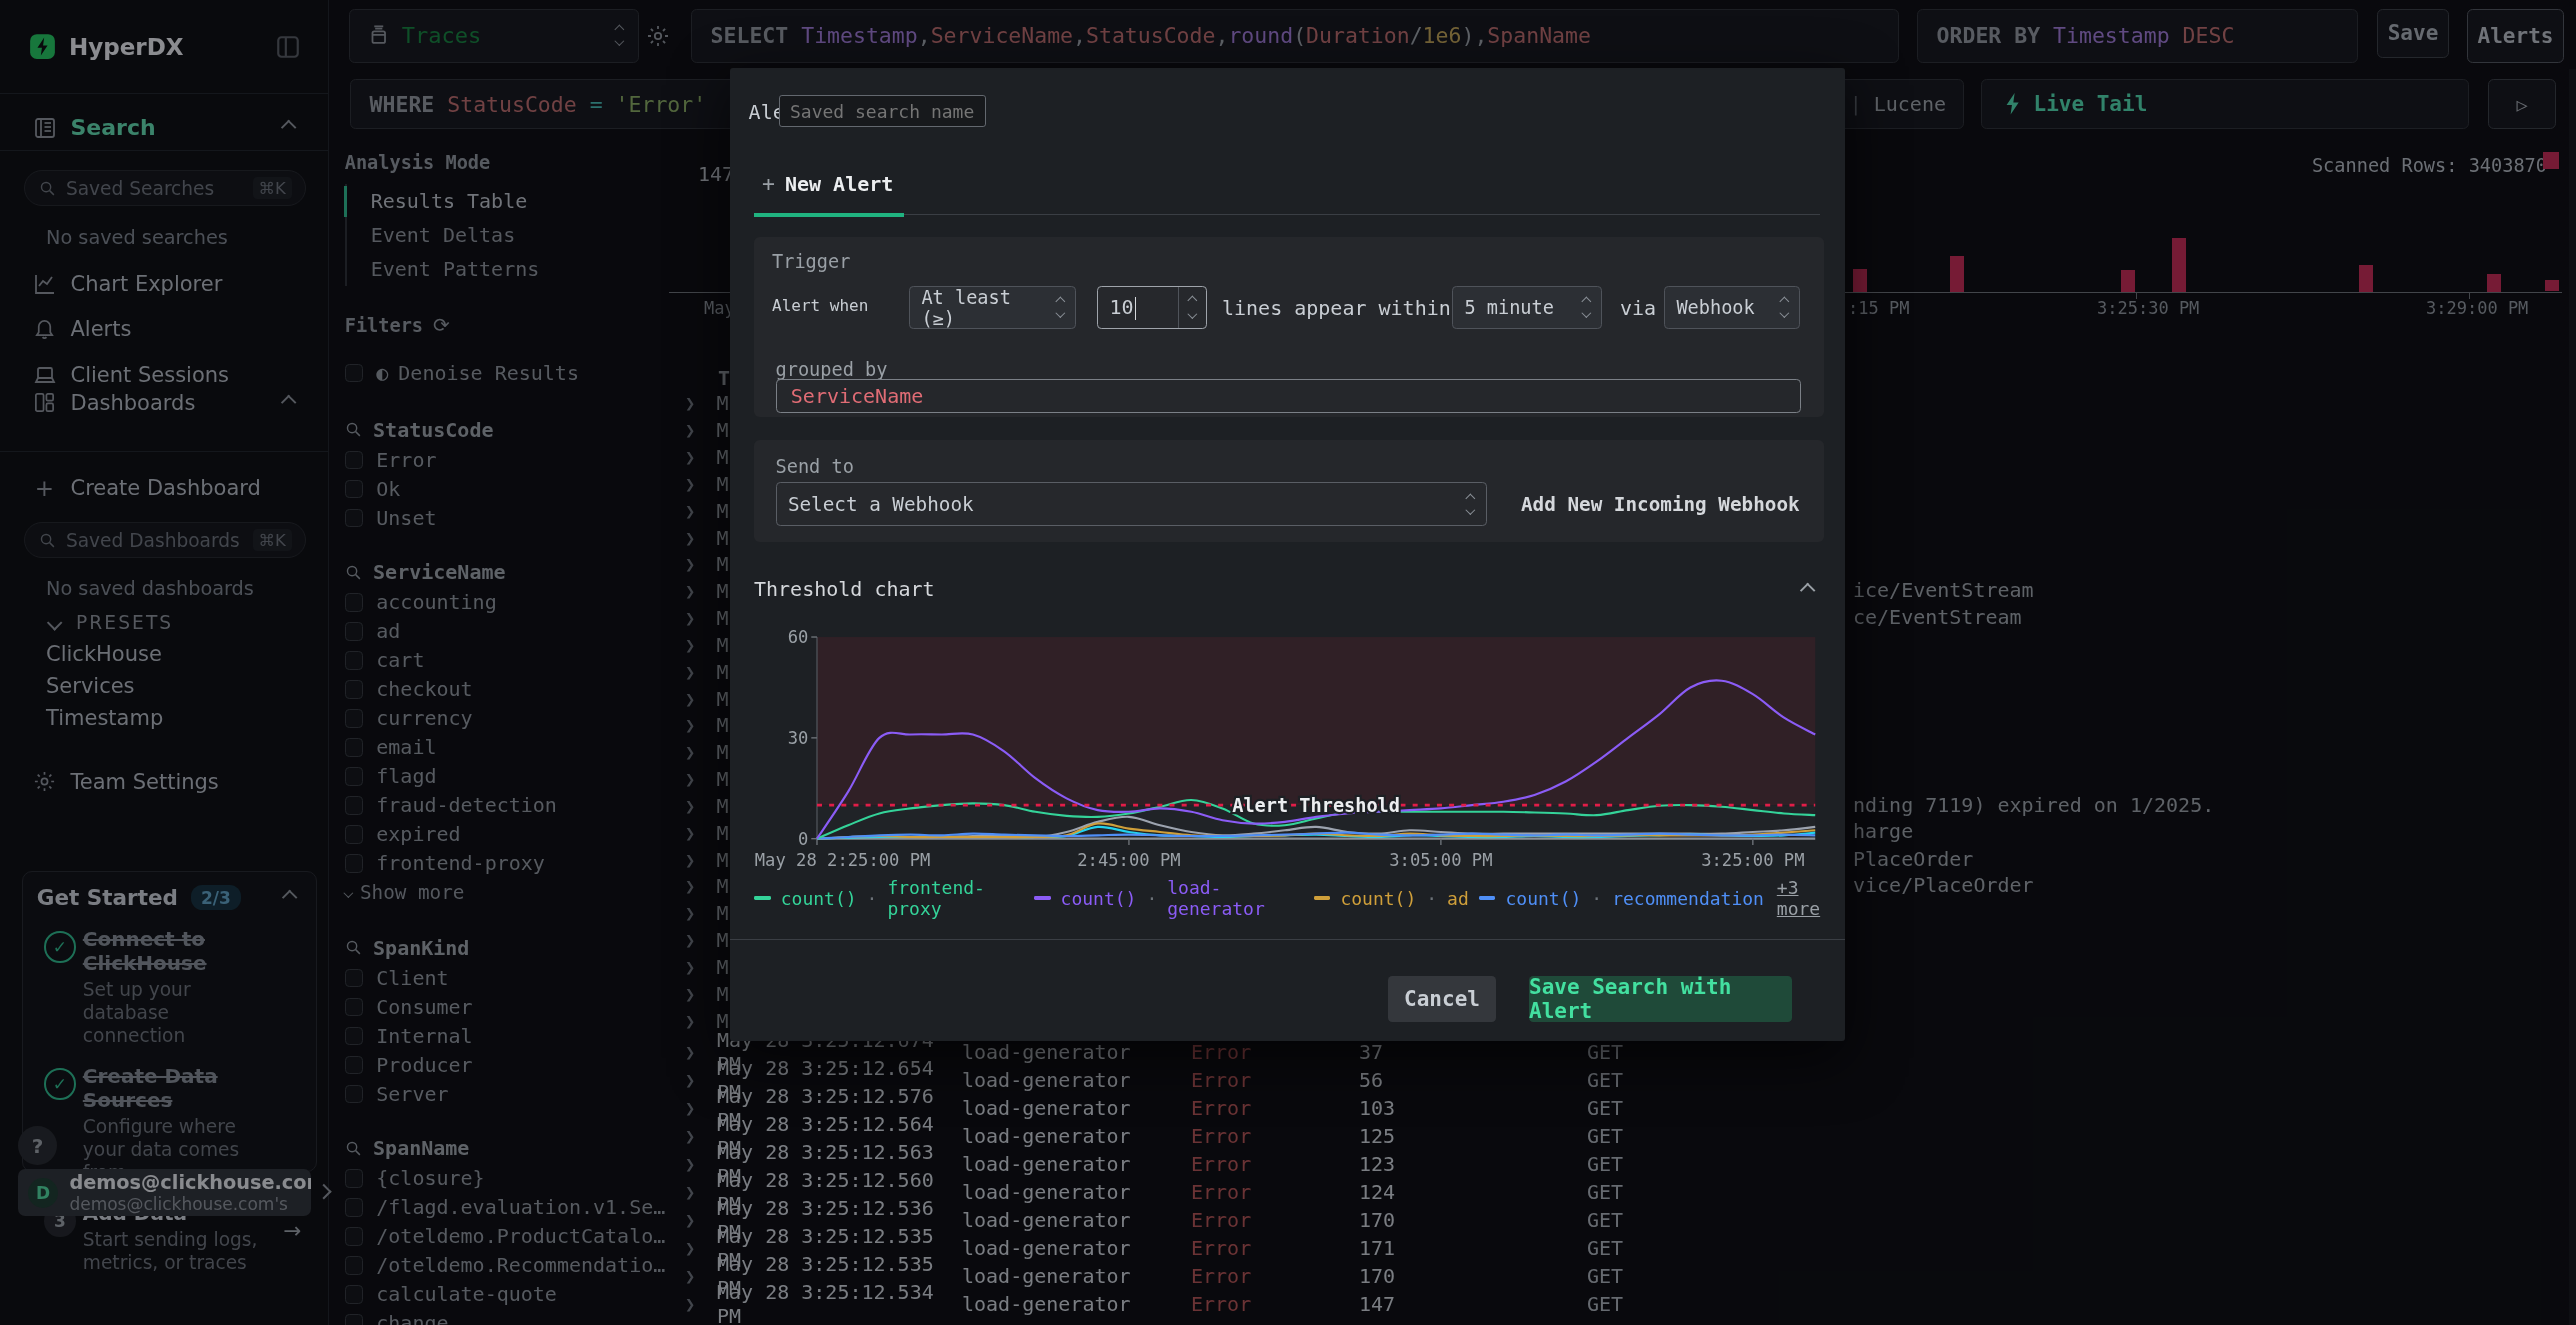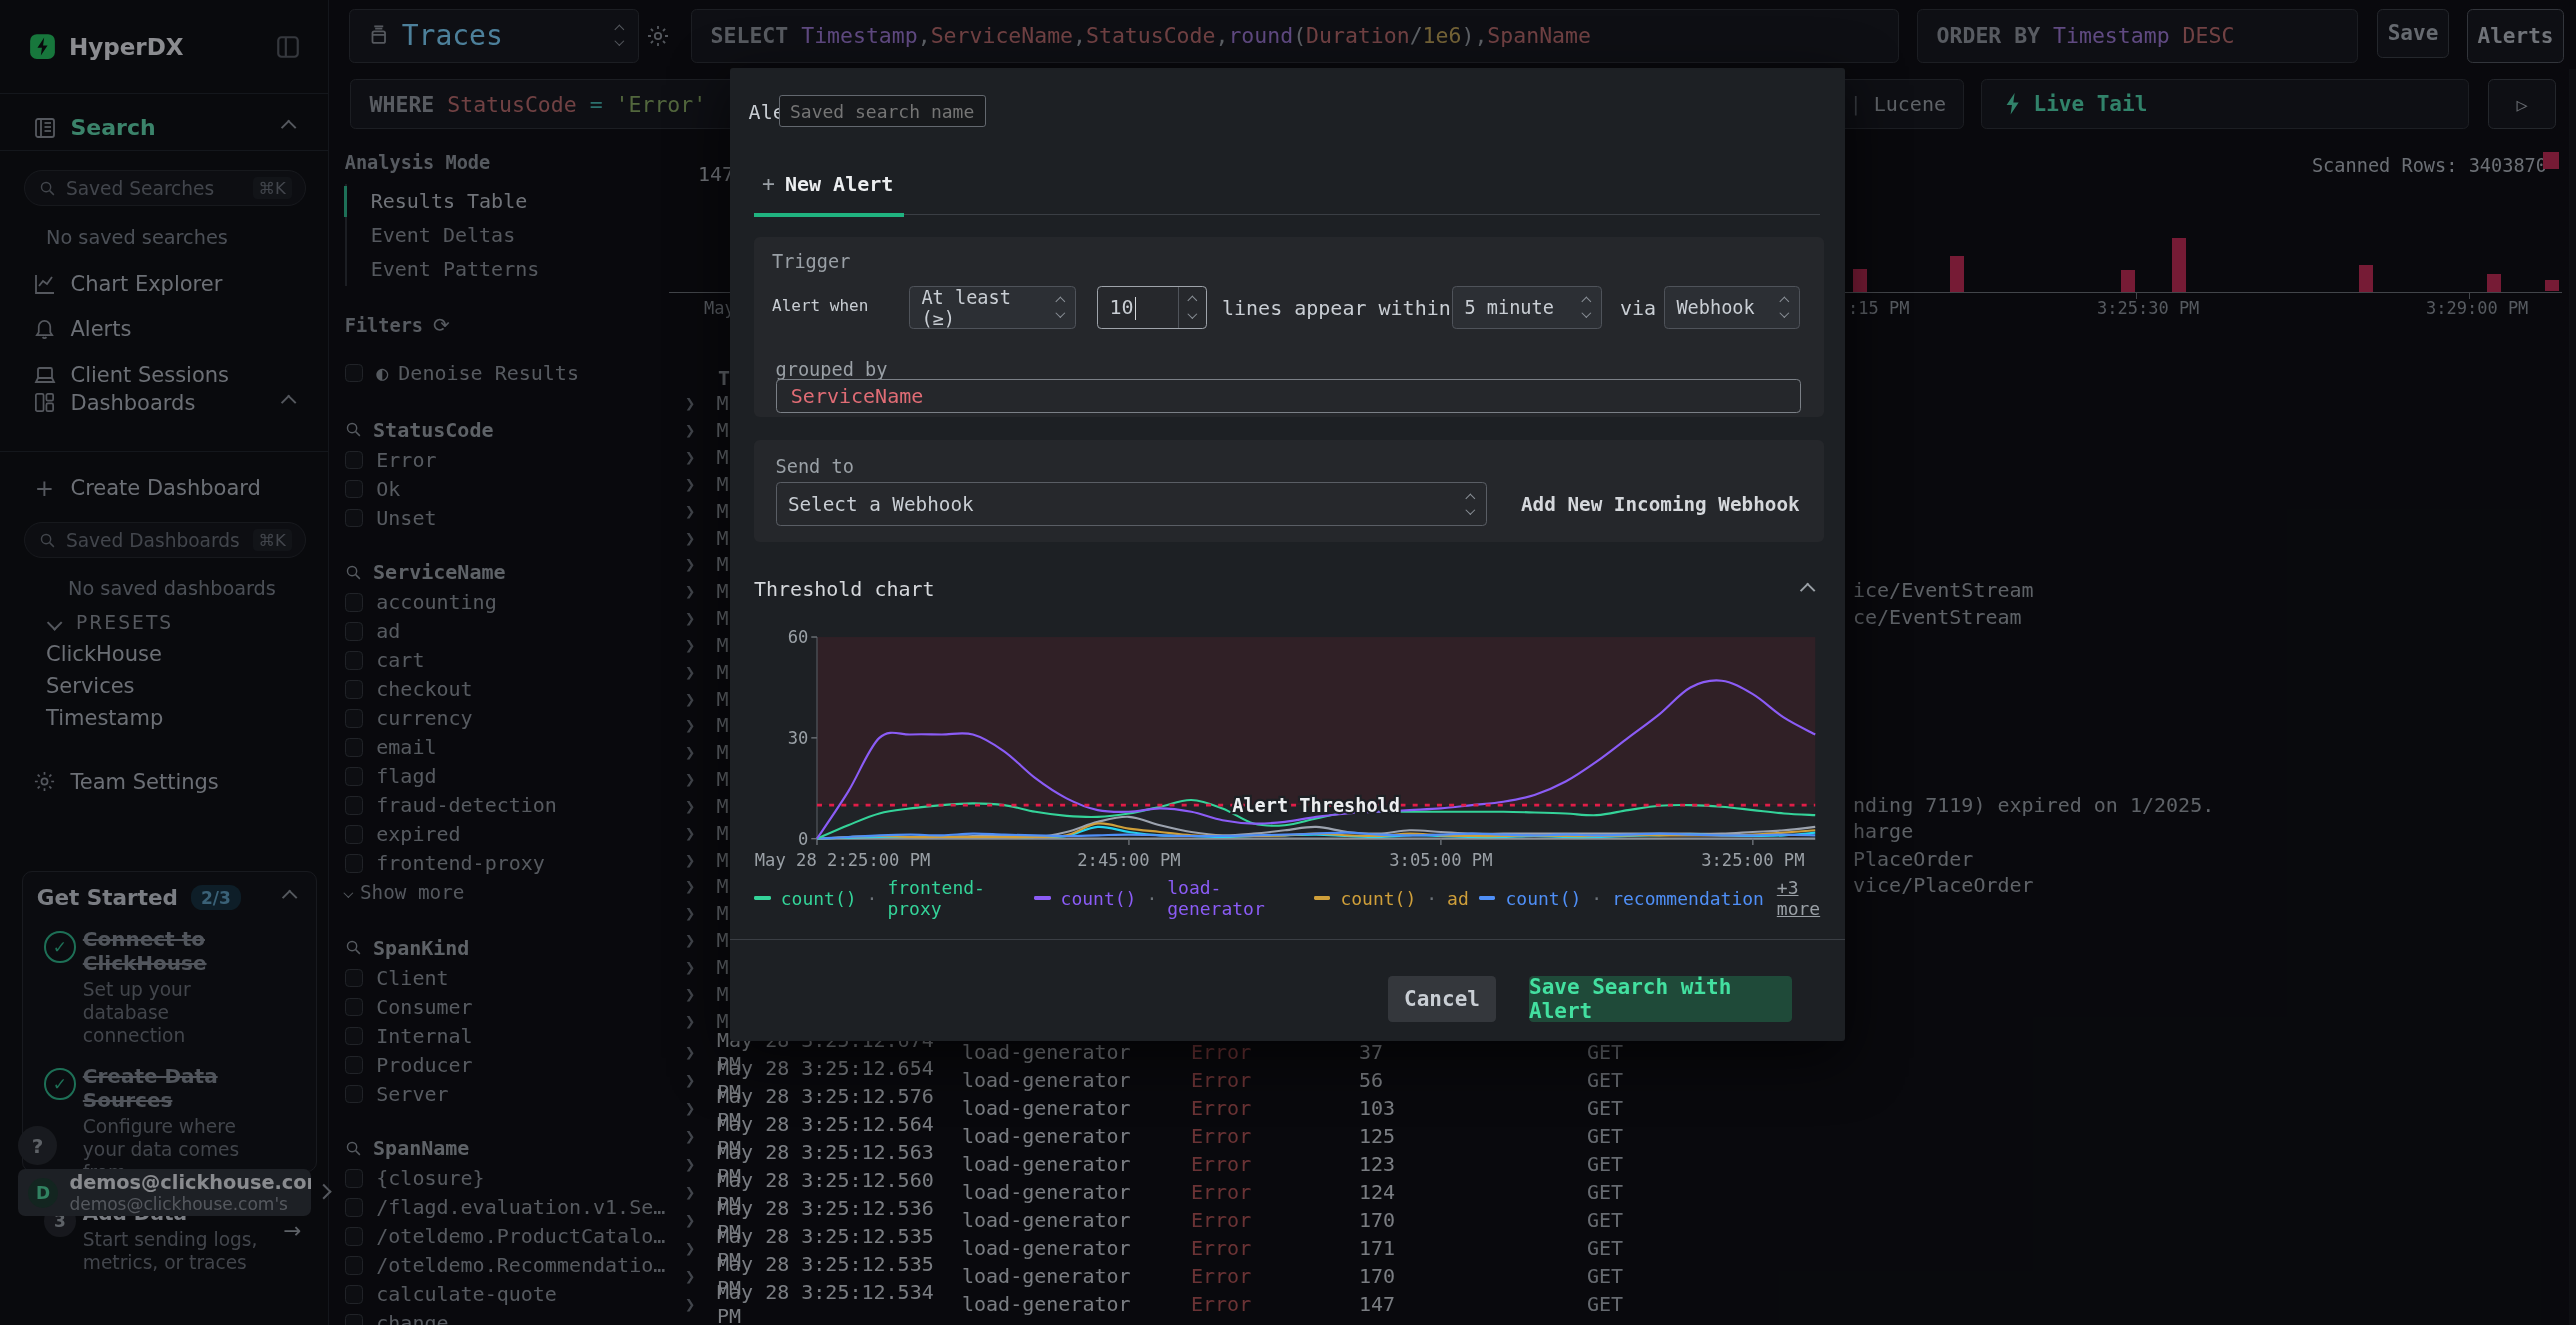--- a/index.html
+++ b/index.html
@@ -95,21 +95,21 @@
 
     <div class="tb-box" style="left:349px;top:8.6px;width:290px;height:54px;padding:0 15.7px;">
       <span class="sb-icon" style="margin:0 10px 0 0;">
         <svg width="21.5" height="21.5" viewBox="0 0 24 24" fill="none" stroke="#8a9097" stroke-width="2">
             <rect x="5" y="7" width="14" height="13" rx="2"></rect>
             <line x1="5" y1="11" x2="19" y2="11"></line>
             <line x1="8" y1="4" x2="16" y2="4"></line>
             <line x1="7" y1="1.5" x2="17" y2="1.5"></line>
           </svg>
       </span>
-      <span class="mono" style="font-size:28px;color:#7dd3fc;flex:1;">Traces</span>
+      <span class="mono" style="font-size:22px;color:#15803d;flex:1;">Traces</span>
       <span class="updown">
           <i class="chv sm"></i>
           <i class="chv sm down"></i>
         </span>
     </div>
     <span class="abs" style="left:646px;top:23.6px;">
       <svg width="24" height="24" viewBox="0 0 24 24" fill="none" stroke="#8a9097" stroke-width="1.8">
           <circle cx="12" cy="12" r="3.2"></circle>
           <path d="M12 2v3M12 19v3M2 12h3M19 12h3M4.9 4.9l2.1 2.1M17 17l2.1 2.1M19.1 4.9L17 7M7 17l-2.1 2.1"></path>
         </svg>
@@ -447,21 +447,21 @@
       <span>Create Dashboard</span>
     </div>
     <div class="pill" style="top:522px;">
       <svg style="margin-left:14.3px;" width="17" height="17" viewBox="0 0 24 24" fill="none" stroke="#6b7178" stroke-width="2">
           <circle cx="10" cy="10" r="6.5"></circle>
           <line x1="15" y1="15" x2="21" y2="21"></line>
         </svg>
       <span class="ph">Saved Dashboards</span>
       <span class="kbd">⌘K</span>
     </div>
-    <span class="sb-small" style="top:577px;margin-left:22px;">No saved dashboards</span>
+    <span class="sb-small" style="top:577px;">No saved dashboards</span>
 
     <div class="sb-item" style="top:607px;">
       <span class="chv down" style="margin-left:49px;margin-right:15.7px;color:#8a9097;"></span>
       <span style="font-size:18.6px;letter-spacing:2.1px;color:#8a9097;">PRESETS</span>
     </div>
     <div class="sb-item" style="top:639px;height:29px;">
         <span style="margin-left:46px;">ClickHouse</span>
       </div>
     <div class="sb-item" style="top:671px;height:29px;">
         <span style="margin-left:46px;">Services</span>

